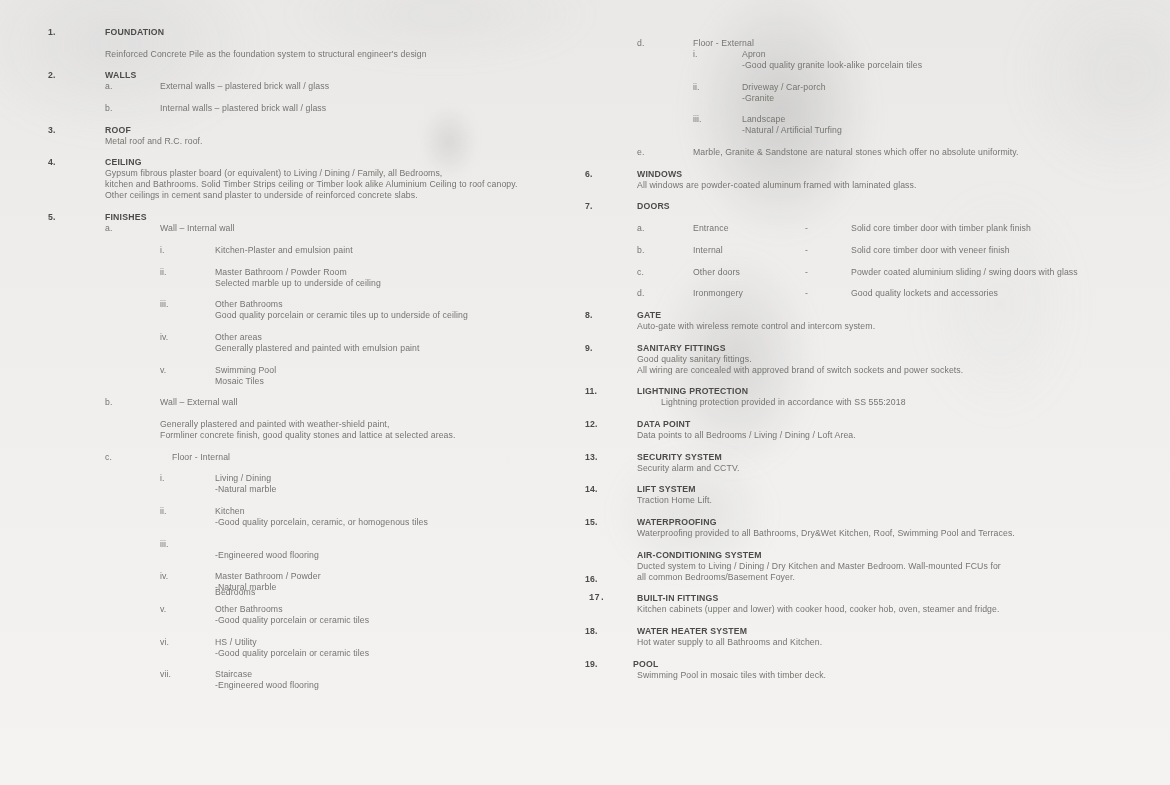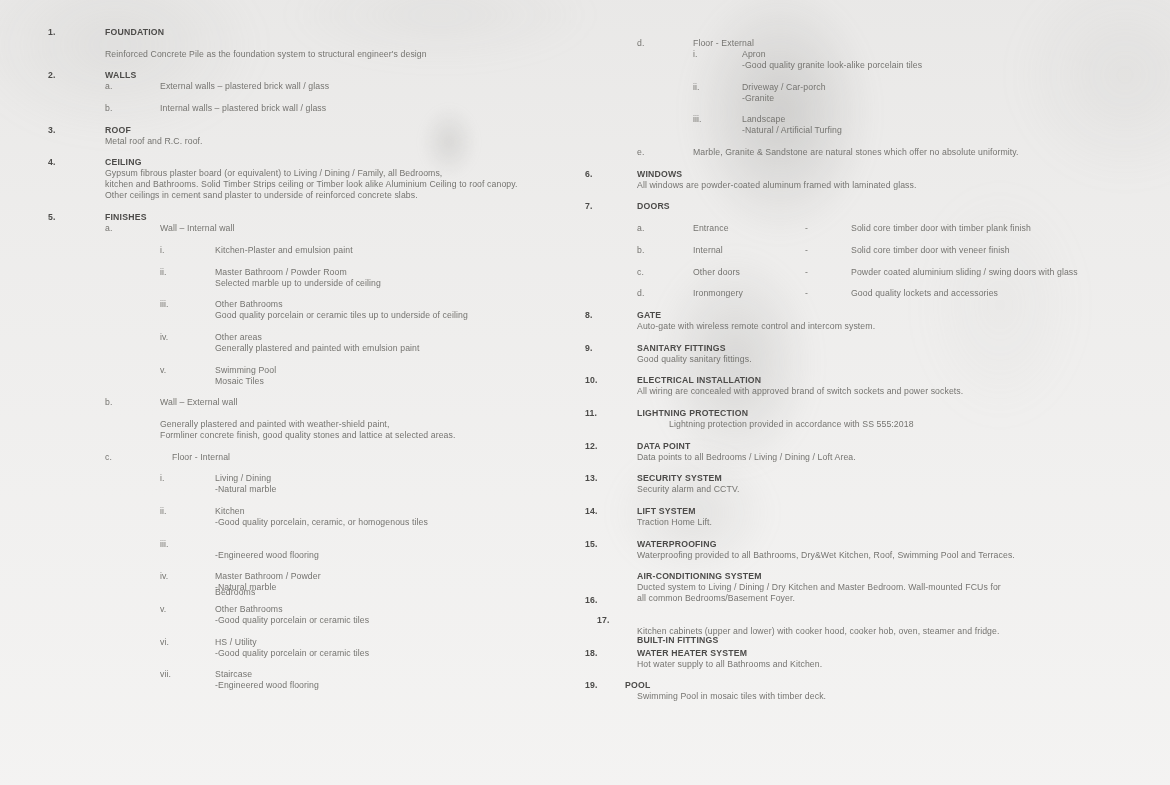--- a/index.html
+++ b/index.html
@@ -280,33 +280,29 @@
       <div class="line">
         <span class="seg" style="left: 52px;">Auto-gate with wireless remote control and intercom system.</span>
       </div>
       <div class="line gap">
         <span class="seg bold" style="left: 0px;">9.</span>
         <span class="seg bold" style="left: 52px;">SANITARY FITTINGS</span>
       </div>
       <div class="line">
         <span class="seg" style="left: 52px;">Good quality sanitary fittings.</span>
       </div>
-      <div class="line gap">
-        <span class="seg bold" style="left: 0px;">10.</span>
-        <span class="seg bold" style="left: 52px;">ELECTRICAL INSTALLATION</span>
-      </div>
       <div class="line">
         <span class="seg" style="left: 52px;">All wiring are concealed with approved brand of switch sockets and power sockets.</span>
       </div>
       <div class="line gap">
         <span class="seg bold" style="left: 0px;">11.</span>
         <span class="seg bold" style="left: 52px;">LIGHTNING PROTECTION</span>
       </div>
       <div class="line">
-        <span class="seg" style="left: 68px; padding-left: 16px;">Lightning protection provided in accordance with SS 555:2018</span>
+        <span class="seg" style="left: 60px; padding-left: 16px;">Lightning protection provided in accordance with SS 555:2018</span>
       </div>
       <div class="line gap">
         <span class="seg bold" style="left: 0px;">12.</span>
         <span class="seg bold" style="left: 52px;">DATA POINT</span>
       </div>
       <div class="line">
         <span class="seg" style="left: 52px;">Data points to all Bedrooms / Living / Dining / Loft Area.</span>
       </div>
       <div class="line gap">
         <span class="seg bold" style="left: 0px;">13.</span>
@@ -333,34 +329,34 @@
         <span class="seg bold" style="left: 0px; margin-top: 24px;">16.</span>
         <span class="seg bold" style="left: 52px;">AIR-CONDITIONING SYSTEM</span>
       </div>
       <div class="line">
         <span class="seg" style="left: 52px;">Ducted system to Living / Dining / Dry Kitchen and Master Bedroom. Wall-mounted FCUs for</span>
       </div>
       <div class="line">
         <span class="seg" style="left: 52px;">all common Bedrooms/Basement Foyer.</span>
       </div>
       <div class="line gap">
-        <span class="seg bold" style="left: 12px;">17.</span>
-        <span class="seg bold" style="left: 52px; margin-top: 20px;">BUILT-IN FITTINGS</span>
+        <span class="seg bold" style="left: 4px; font-family: Liberation Mono, monospace;">17.</span>
+        <span class="seg bold" style="left: 52px;">BUILT-IN FITTINGS</span>
       </div>
       <div class="line">
         <span class="seg" style="left: 52px;">Kitchen cabinets (upper and lower) with cooker hood, cooker hob, oven, steamer and fridge.</span>
       </div>
       <div class="line gap">
         <span class="seg bold" style="left: 0px;">18.</span>
         <span class="seg bold" style="left: 52px;">WATER HEATER SYSTEM</span>
       </div>
       <div class="line">
         <span class="seg" style="left: 52px;">Hot water supply to all Bathrooms and Kitchen.</span>
       </div>
       <div class="line gap">
         <span class="seg bold" style="left: 0px;">19.</span>
-        <span class="seg bold" style="left: 40px;">POOL</span>
+        <span class="seg bold" style="left: 48px;">POOL</span>
       </div>
       <div class="line">
         <span class="seg" style="left: 52px;">Swimming Pool in mosaic tiles with timber deck.</span>
       </div>
     </div>
 </div>
 
 </body></html>

